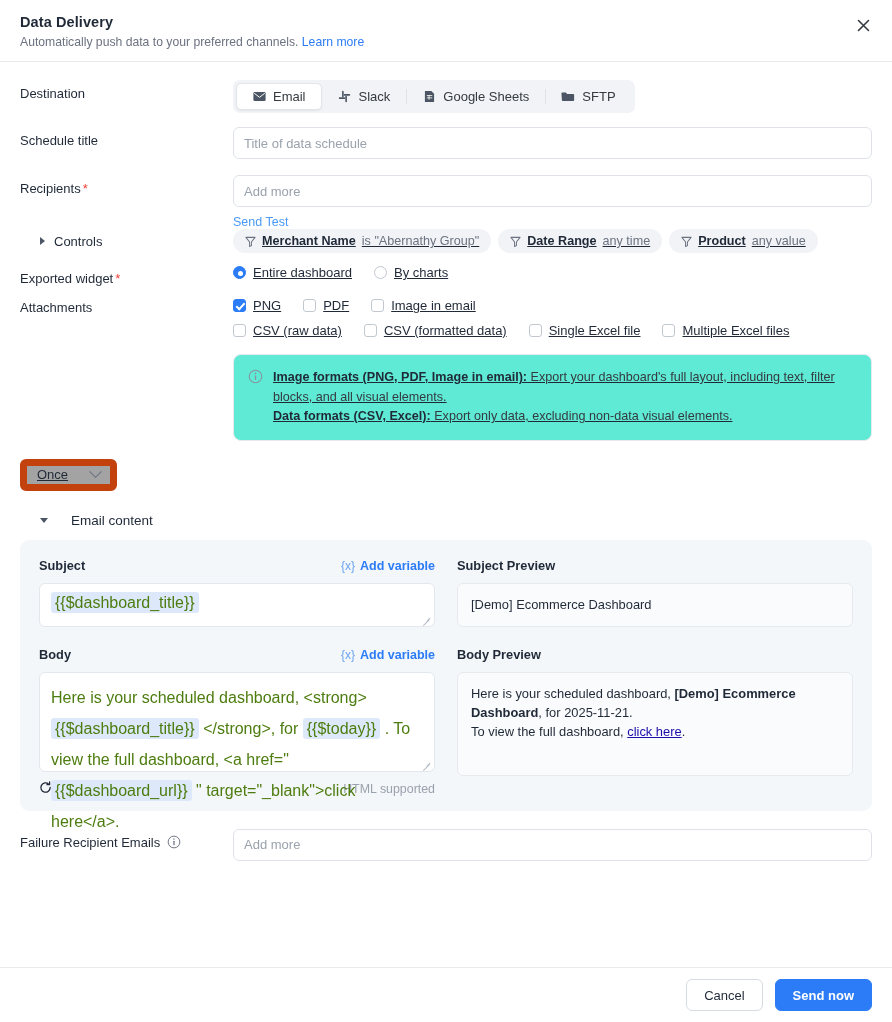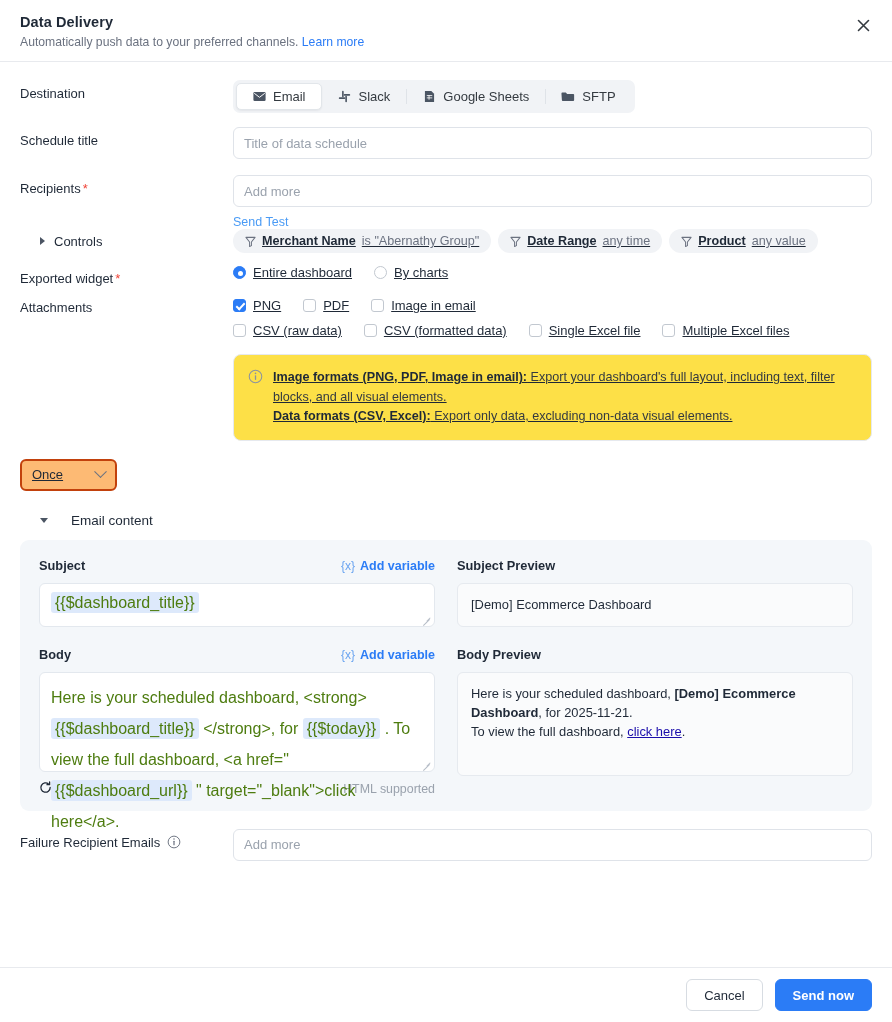--- a/index.html
+++ b/index.html
@@ -191,37 +191,37 @@
     border: solid #fff; border-width: 0 2px 2px 0;
     transform: rotate(43deg);
   }
   .attach-rows { display: flex; flex-direction: column; gap: 10px; }
 
   
   .callout {
     margin-top: 16px;
     border: 1px solid #e6e9ee;
     border-radius: 8px;
-    background: #fde047;
+    background: #5eead4;
     padding: 13px 15px 13px 14px;
     display: flex;
     gap: 10px;
   }
   .callout-icon {
     flex: 0 0 15px; width: 15px; height: 15px; margin-top: 1px;
     color: #8a93a0;
   }
   .callout-text { font-size: 12.6px; line-height: 1.55; color: #343a40; }
   .callout-text b { font-weight: bold; color: #1f2937; }
 
   
   .select {
     width: 97px; height: 32px;
-    border: 2px solid #c2410c; border-radius: 6px;
-    background: #fdba74;
+    border: 7px solid #c2410c; border-radius: 6px;
+    background: #a3a3a3;
     display: flex; align-items: center; justify-content: space-between;
     padding: 0 10px; font-size: 13px; color: #1f2937; cursor: pointer;
   }
   .chev { width: 9px; height: 9px; border-right: 1.5px solid #6b7280; border-bottom: 1.5px solid #6b7280; transform: rotate(45deg) translate(-2px,-2px); }
 
   
   .section-toggle {
     display: flex; align-items: center; gap: 23px;
     padding-left: 20px;
     font-size: 13.5px; font-weight: normal; color: #1f2937;

